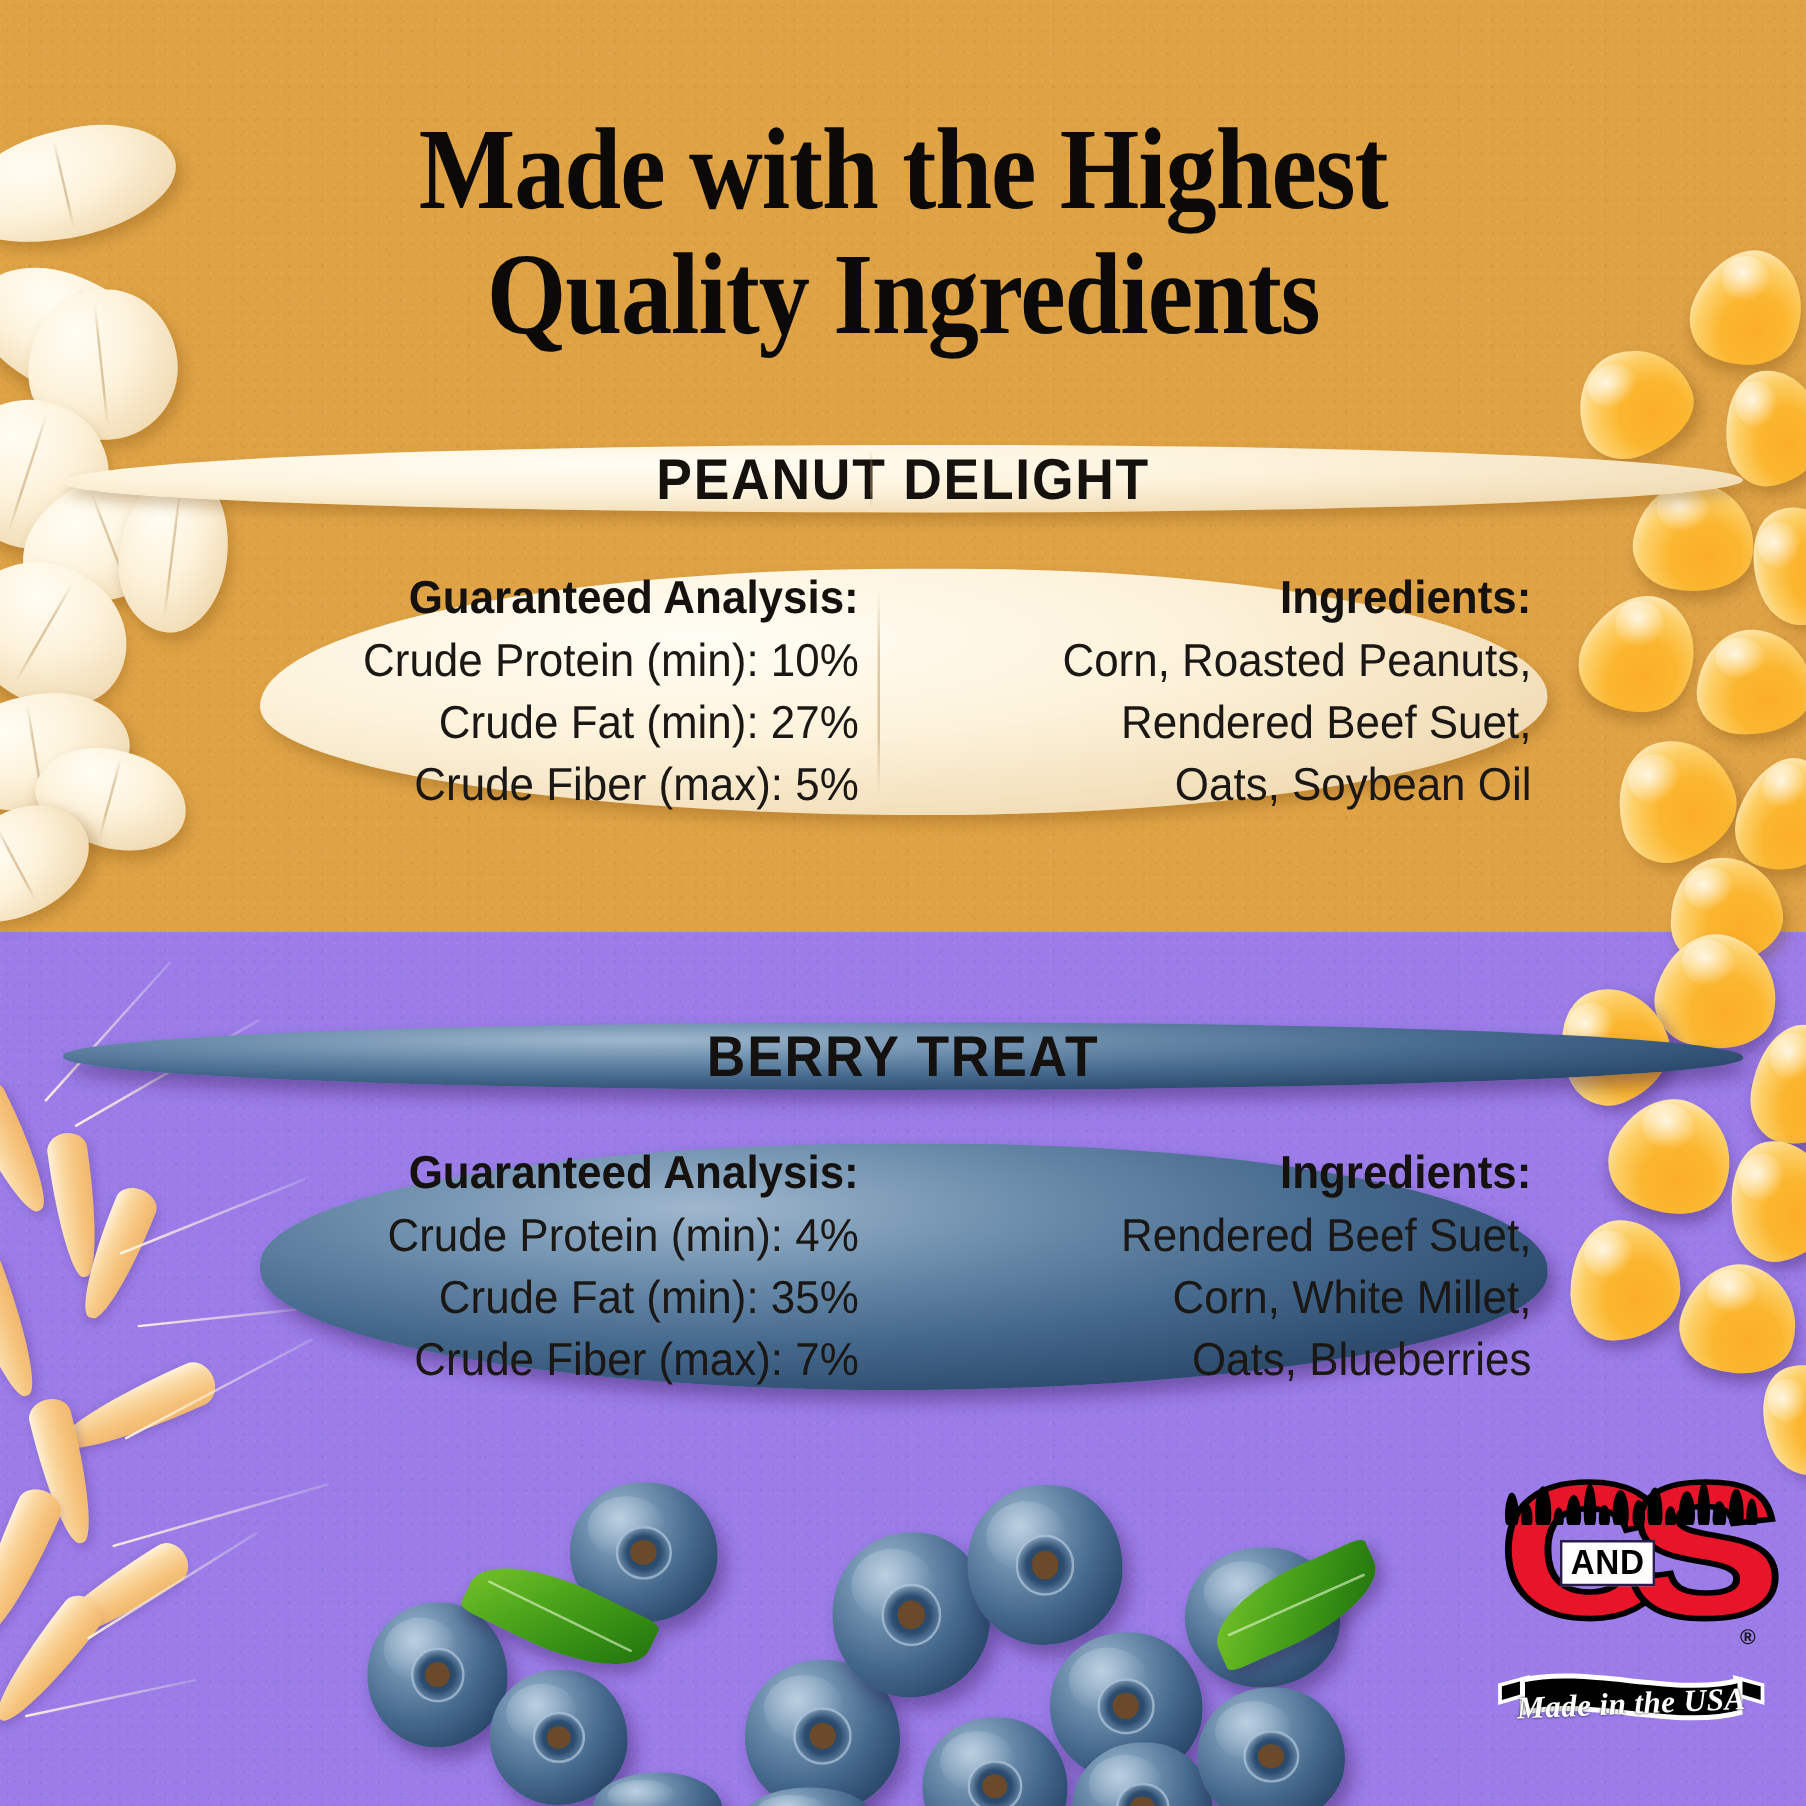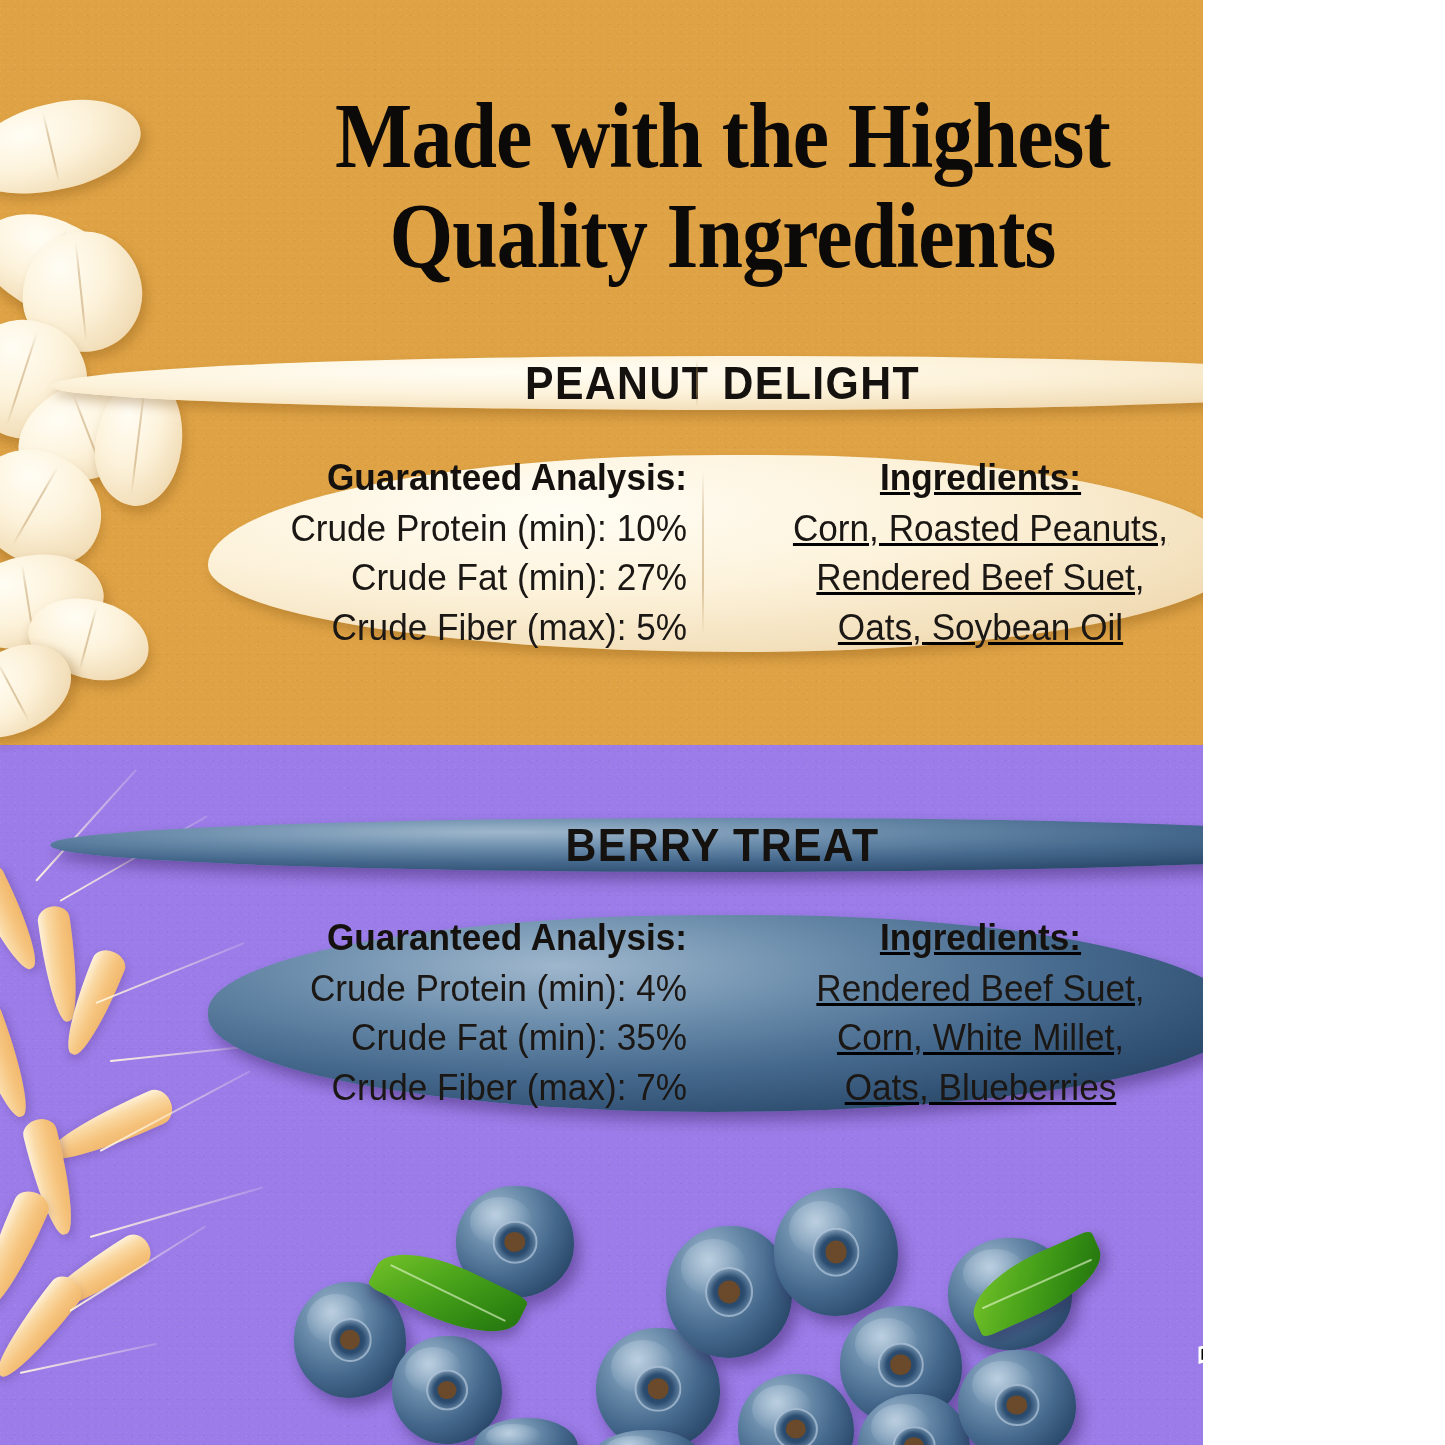--- a/index.html
+++ b/index.html
@@ -1,19 +1,19 @@
 <!DOCTYPE html>
 <html><head>
 <meta charset="utf-8">
 <style>
   * { margin:0; padding:0; box-sizing:border-box; }
   html,body { width:1445px; height:1445px; overflow:hidden; }
   body { font-family:"Liberation Sans", sans-serif; }
 
-  .card { position:relative; width:1203px; height:1445px; overflow:hidden; }
+  .card { position:relative; width:1445px; height:1445px; overflow:hidden; }
 
   
   .band-orange {
     position:absolute; left:0; top:0; width:1445px; height:745px;
     background:#dfa345;
   }
   .band-purple {
     position:absolute; left:0; top:745px; width:1445px; height:700px;
     background:#9b7ce8;
   }
@@ -53,21 +53,21 @@
 
   .specs {
     position:absolute; display:flex;
     width:1030px; left:208px;
   }
   .specs.peanut { top:455px; }
   .specs.berry  { top:915px; }
 
   .spec-col { width:515px; }
   .spec-col.analysis { text-align:right; padding-right:36px; }
-  .spec-col.ingredients { text-align:center;text-decoration:underline; }
+  .spec-col.ingredients { text-align:right; }
 
   .spec-head {
     font-weight:bold; font-size:37px; color:#14110e;
     line-height:1.22; margin-bottom:4px;
     transform:scaleX(.95); transform-origin:inherit;
   }
   .spec-col.analysis .spec-head { transform-origin:right center; }
   .spec-col.ingredients .spec-head { transform-origin:center center; }
 
   .spec-line {

